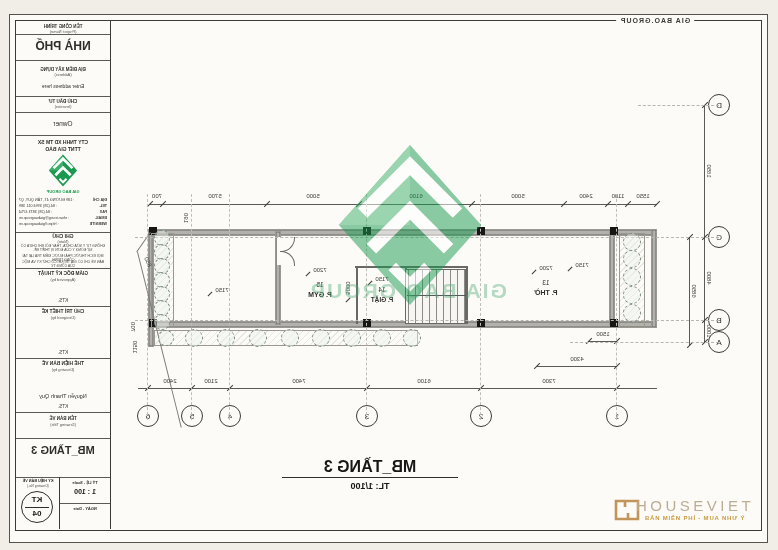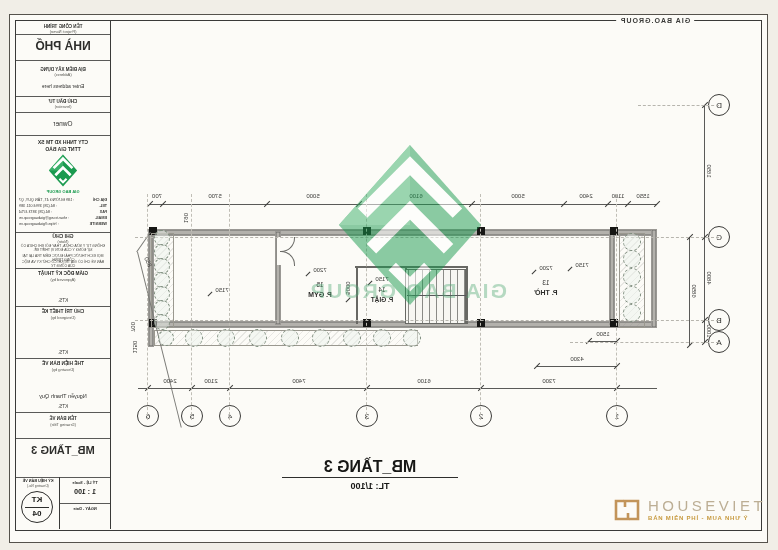--- a/index.html
+++ b/index.html
@@ -323,19 +323,19 @@
   </div>
 </div>
 
 <div class="hv">
   <div class="abs" style="left:0;top:4px;">
     <svg width="30" height="28" viewBox="0 0 30 28" fill="none" stroke="#c2945a" stroke-width="2.6">
       <path d="M12,5 H4 V23 H16 V17"></path>
       <path d="M17,23 H26 V5 H13 V11"></path>
     </svg>
   </div>
-  <div class="abs" style="left:36px;top:5px;">
+  <div class="abs" style="left:24px;top:5px;text-align:center;">
     <div class="hv-word">HOUSEVIET</div>
     <div class="hv-tag">BÁN MIỄN PHÍ - MUA NHƯ Ý</div>
   </div>
 </div>
 
 </div>
 
 </body></html>

